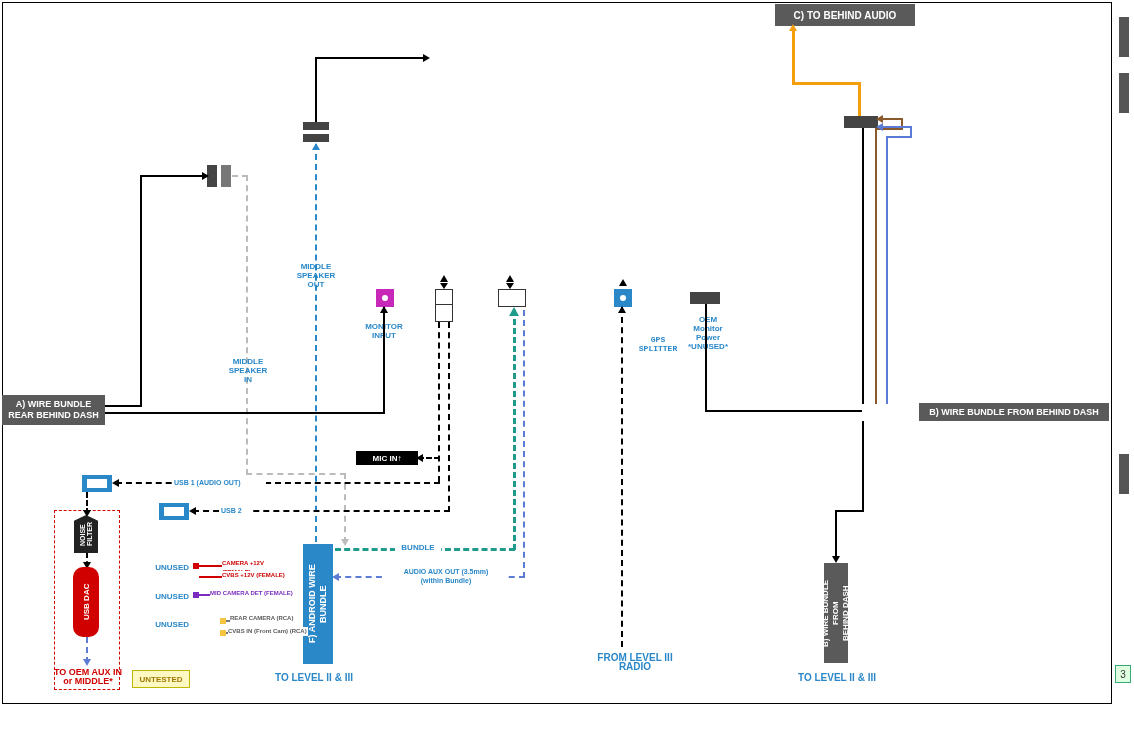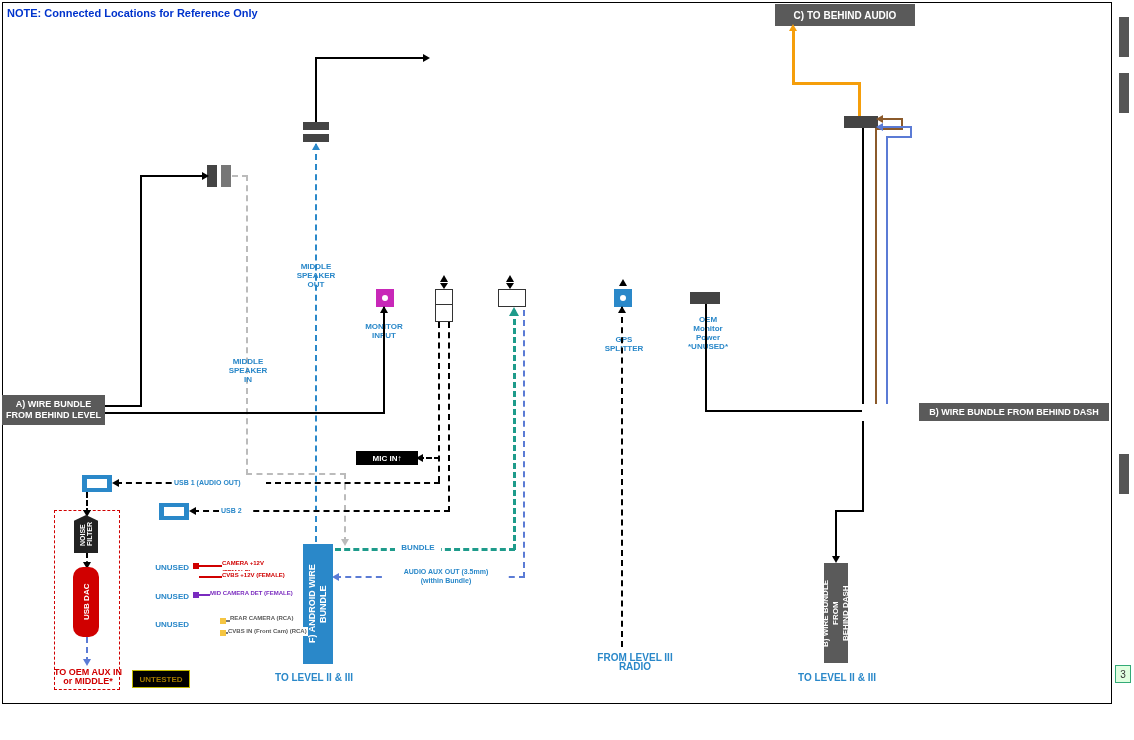--- a/index.html
+++ b/index.html
@@ -82,21 +82,21 @@
 
   
   .dashed-red { position:absolute; border:1.5px dashed #d00000; }
   .noise-filter { position:absolute; left:74px; top:515px; width:24px; height:38px; background:#222; color:#fff;
     display:flex; align-items:center; justify-content:center; writing-mode:vertical-rl; transform:rotate(180deg);
     font-size:7px; font-weight:700; clip-path:polygon(0 0,100% 0,100% 85%,50% 100%,0 85%); }
   .usb-dac { position:absolute; left:73px; top:567px; width:26px; height:70px; background:#d00000; color:#fff;
     display:flex; align-items:center; justify-content:center; writing-mode:vertical-rl; transform:rotate(180deg);
     font-size:8px; font-weight:700; border-radius:10px; }
 
-  .untested { position:absolute; left:132px; top:670px; width:56px; height:16px; background:#000000; border:1px solid #c0b800;
+  .untested { position:absolute; left:132px; top:670px; width:56px; height:16px; background:#fef9c3; border:1px solid #c0b800;
     display:flex; align-items:center; justify-content:center; font-size:8px; color:#a07800; font-weight:700; }
 
   
   .arrow { position:absolute; width:0; height:0; }
   .arrow.up    { border-left:4px solid transparent; border-right:4px solid transparent; border-bottom:7px solid; }
   .arrow.down  { border-left:4px solid transparent; border-right:4px solid transparent; border-top:7px solid; }
   .arrow.left  { border-top:4px solid transparent; border-bottom:4px solid transparent; border-right:7px solid; }
   .arrow.right { border-top:4px solid transparent; border-bottom:4px solid transparent; border-left:7px solid; }
 
   .c-black  { color:#000; border-color:#000; }
@@ -132,21 +132,20 @@
 <body>
 
 <div id="page">
   <div class="frame"></div>
   <div class="scroll-shadow sv1"></div>
   <div class="scroll-shadow sv2"></div>
   <div class="scroll-shadow sv3"></div>
   <div class="sideicon"></div>
 
   <div class="header-note">
-    <span>NOTE: Connected Locations for Reference Only</span>
   </div>
 
   <div class="box-c">C) TO BEHIND AUDIO</div>
 
   <div class="seg h" style="left:792px; top:82px; width:68px; height:3px; background:#f59e0b;"></div>
   <div class="seg v" style="left:792px; top:28px; width:3px; height:56px; background:#f59e0b;"></div>
   <div class="arrow up c-orange" style="left:789px; top:24px;"></div>
   <div class="seg v" style="left:858px; top:82px; width:3px; height:34px; background:#f59e0b;"></div>
 
   <div class="rt-plug" style="left:844px; top:116px;"></div>
@@ -194,21 +193,21 @@
   <div class="conn" style="left:498px; top:289px; width:26px;"></div>
   <div class="conn blue" style="left:614px; top:289px;"></div>
 
   <div class="arrow up c-black" style="left:440px; top:275px;"></div>
   <div class="arrow down c-black" style="left:440px; top:283px; border-top-width:6px;"></div>
   <div class="arrow up c-black" style="left:506px; top:275px;"></div>
   <div class="arrow down c-black" style="left:506px; top:283px; border-top-width:6px;"></div>
   <div class="arrow up c-black" style="left:619px; top:279px;"></div>
 
   <div class="lbl" style="left:354px; top:322px; width:60px;">MONITOR INPUT</div>
-  <div class="lbl" style="left:603px; top:335px; width:42px; white-space:pre-line;">GPS
+  <div class="lbl" style="left:637px; top:335px; width:42px; white-space:pre-line;font-family:Liberation Mono, monospace;">GPS
 SPLITTER</div>
 
   <div class="dash-v c-black" style="left:621px; top:307px; height:340px;"></div>
   <div class="arrow up c-black" style="left:618px; top:306px;"></div>
   <div class="lbl" style="left:590px; top:653px; width:90px; white-space:pre-line; font-size:10px;">FROM LEVEL III
 RADIO</div>
 
   <div class="plugpair" style="left:303px; top:122px;">
     <div class="top"></div>
       <div class="bot"></div>
@@ -236,21 +235,21 @@
   <div class="dash-h c-gray" style="left:232px; top:175px; width:16px;"></div>
   <div class="dash-h c-gray" style="left:246px; top:473px; width:100px;"></div>
   <div class="dash-v c-gray" style="left:344px; top:473px; height:70px;"></div>
   <div class="arrow down c-gray" style="left:341px; top:539px;"></div>
   <div class="lbl" style="left:225px; top:357px; width:46px; white-space:pre-line;">MIDDLE
 SPEAKER
 IN</div>
 
   <div class="bar-a">
     <span>A) WIRE BUNDLE</span>
-    <span>FROM BEHIND LEVEL</span>
+    <span>REAR BEHIND DASH</span>
   </div>
 
   <div class="seg v" style="left:383px; top:307px; height:105px;"></div>
   <div class="seg h" style="left:105px; top:412px; width:280px;"></div>
   <div class="arrow up c-black" style="left:380px; top:306px;"></div>
 
   <div class="dash-v c-black" style="left:438px; top:322px; height:160px;"></div>
   <div class="dash-v c-black" style="left:448px; top:322px; height:190px;"></div>
 
   <div class="dash-h c-black" style="left:418px; top:457px; width:22px;"></div>

